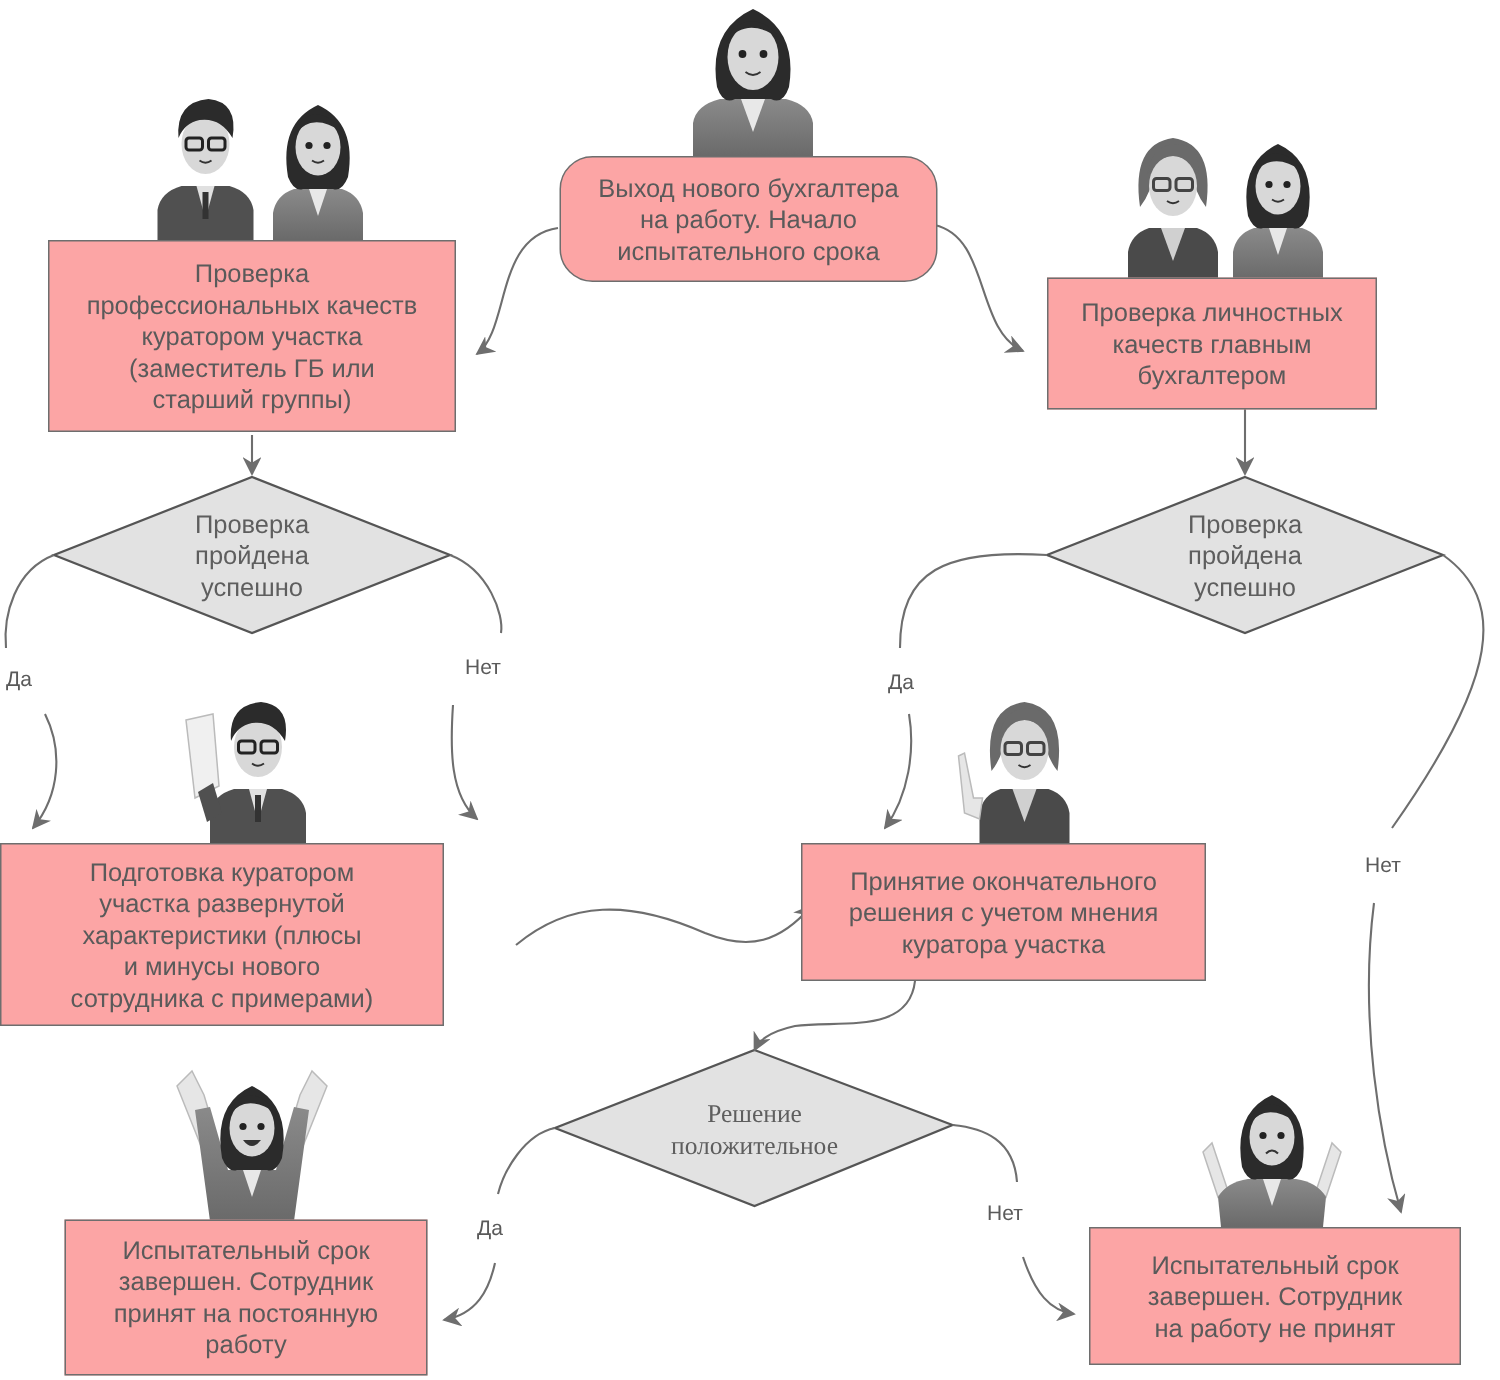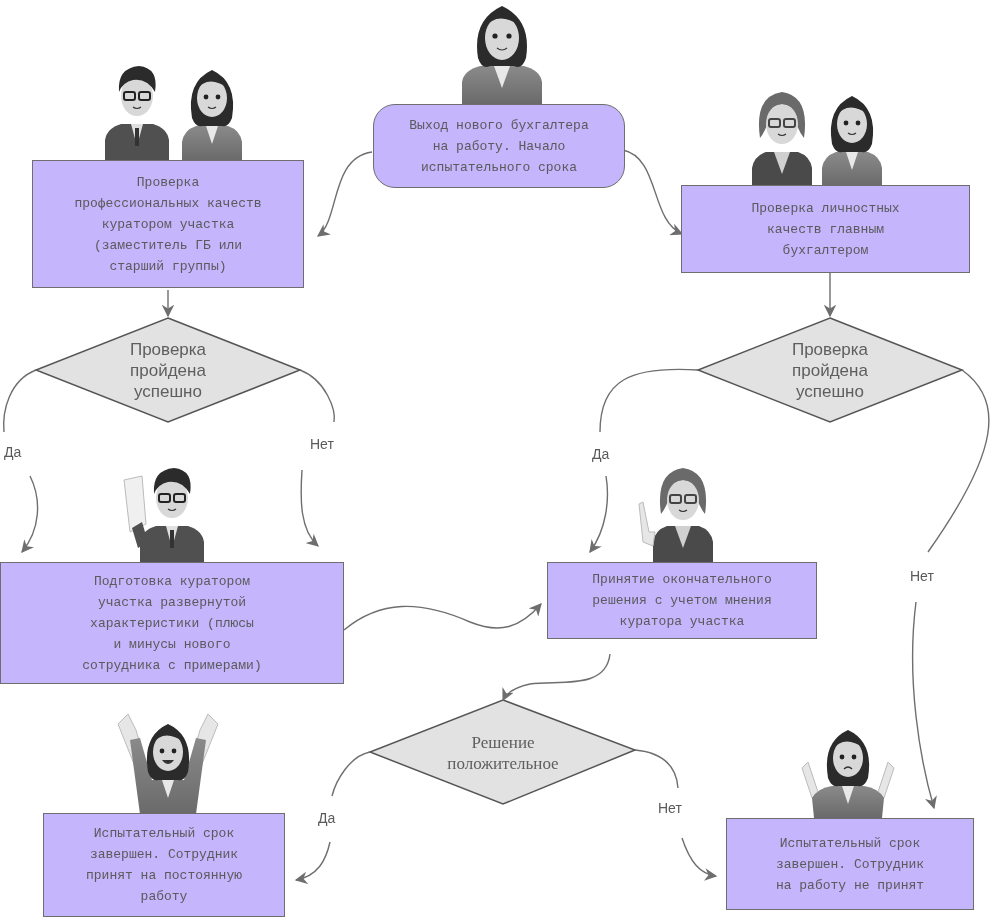--- a/index.html
+++ b/index.html
@@ -1,22 +1,22 @@
 <!DOCTYPE html>
 <html><head>
 <meta charset="utf-8">
 <style>
   html, body { margin: 0; padding: 0; background: #ffffff; }
   body { width: 1000px; height: 920px; position: relative; overflow: hidden;
          font-family: "Liberation Sans", sans-serif; color: #555; }
   #canvas { position: absolute; left: 0; top: 0; width: 1000px; height: 920px; }
-  .node { position: absolute; box-sizing: border-box; background: #c4b5fd;
+  .node { position: absolute; box-sizing: border-box; background: #fca5a5;
           border: 1.5px solid #6e6e6e; display: flex; align-items: center;
-          justify-content: center; text-align: center; font-size: 13px;
-          line-height: 21px; color: #5a5a5a; white-space: pre-line; font-family: Liberation Mono, monospace; }
+          justify-content: center; text-align: center; font-size: 17px;
+          line-height: 21px; color: #5a5a5a; white-space: pre-line; }
   .node.rounded { border-radius: 22px; }
   .dtext { position: absolute; text-align: center; font-size: 17px; line-height: 21px;
            color: #5e5e5e; white-space: pre-line; display: flex; align-items: center;
            justify-content: center; }
   .edge-label { position: absolute; font-size: 14px; color: #5a5a5a; }
 </style>
 </head>
 <body>
 
 <svg id="canvas" viewBox="0 0 1000 920" xmlns="http://www.w3.org/2000/svg">
@@ -166,29 +166,29 @@
 </svg>
 
 <div class="node rounded" style="left:373px;top:104px;width:252px;height:84px;">Выход нового бухгалтера
 на работу. Начало
 испытательного срока</div>
 <div class="node" style="left:32px;top:160px;width:272px;height:128px;">Проверка
 профессиональных качеств
 куратором участка
 (заместитель ГБ или
 старший группы)</div>
-<div class="node" style="left:681px;top:185px;width:289px;height:88px;">Проверка личностных
+<div class="node" style="left:698px;top:185px;width:220px;height:88px;">Проверка личностных
 качеств главным
 бухгалтером</div>
-<div class="node" style="left:0px;top:562px;width:344px;height:122px;">Подготовка куратором
+<div class="node" style="left:0px;top:562px;width:296px;height:122px;">Подготовка куратором
 участка развернутой
 характеристики (плюсы
 и минусы нового
 сотрудника с примерами)</div>
-<div class="node" style="left:547px;top:562px;width:270px;height:77px;">Принятие окончательного
+<div class="node" style="left:534px;top:562px;width:270px;height:92px;">Принятие окончательного
 решения с учетом мнения
 куратора участка</div>
 <div class="node" style="left:43px;top:813px;width:242px;height:104px;">Испытательный срок
 завершен. Сотрудник
 принят на постоянную
 работу</div>
 <div class="node" style="left:726px;top:818px;width:248px;height:92px;">Испытательный срок
 завершен. Сотрудник
 на работу не принят</div>
 

